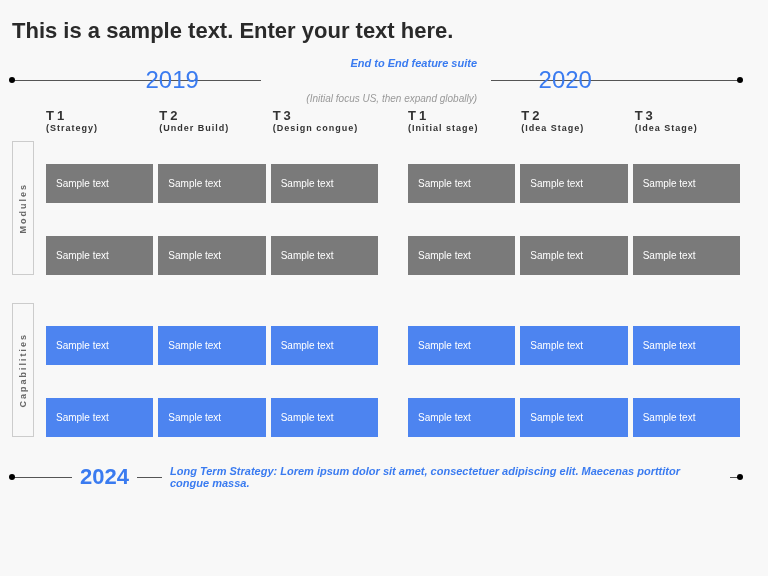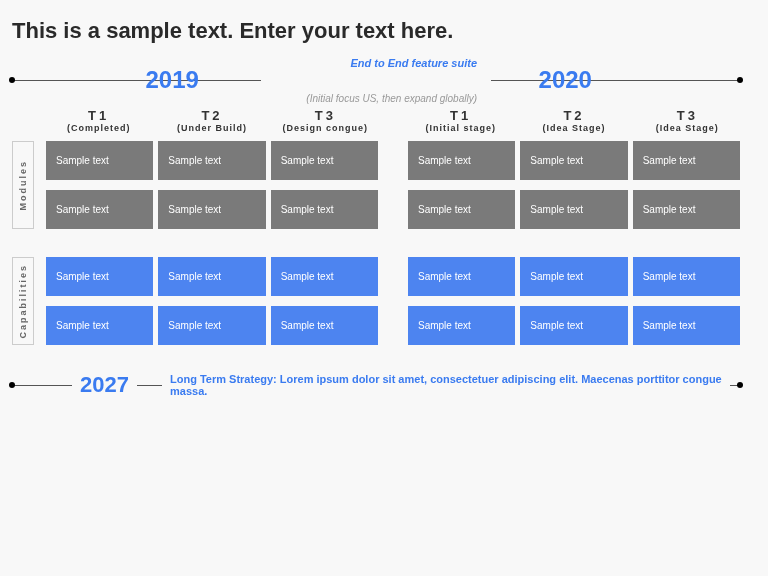--- a/index.html
+++ b/index.html
@@ -10,46 +10,46 @@
   position: relative;
   overflow: hidden;
   color: #333;
 }
 .slide { width: 100%; height: 100%; padding: 18px 28px 10px 12px; position: relative; }
 .title { font-size: 22px; font-weight: 700; color: #2a2a2a; margin-bottom: 14px; }
 
 .timeline-row { position: relative; display: flex; align-items: center; height: 44px; margin-bottom: 6px; }
 .timeline-line { position: absolute; top: 50%; left: 0; right: 0; height: 1px; background: #555; }
 .timeline-dot { position: absolute; top: 50%; width: 6px; height: 6px; background: #000; border-radius: 50%; transform: translate(-50%,-50%); }
-.year { font-size: 24px; font-weight: 700; color: #3a7bf0; background: transparent; padding: 0 6px; z-index: 2; position: absolute; transform: translateX(-50%); }
+.year { font-size: 24px; font-weight: 400; color: #3a7bf0; background: transparent; padding: 0 6px; z-index: 2; position: absolute; transform: translateX(-50%); }
 .center-box { position: absolute; left: 50%; top: 50%; transform: translate(-50%,-50%); background: #f8f8f8; padding: 2px 14px; z-index: 2; text-align: right; width: 230px; }
 .center-box .l1 { color: #3a7bf0; font-style: italic; font-weight: 700; font-size: 11px; }
 .center-box .l2 { color: #999; font-style: italic; font-size: 10px; margin-top: 24px; }
 
 .stage-row { display: flex; margin-left: 34px; gap: 30px; }
 .stage-group { flex: 1; display: flex; gap: 8px; }
-.stage-col { flex: 1; text-align: center; }
+.stage-col { flex: 1; }
 .stage-t { font-size: 13px; font-weight: 700; letter-spacing: 3px; }
 .stage-s { font-size: 9px; font-weight: 700; letter-spacing: 1px; }
 
 .category-block { display: flex; align-items: stretch; margin-top: 12px; }
 .cat-label { width: 22px; border: 1px solid #ccc; display: flex; align-items: center; justify-content: center; margin-right: 12px; }
 .cat-label span { writing-mode: vertical-rl; transform: rotate(180deg); font-size: 9px; font-weight: 700; color: #666; letter-spacing: 2px; }
 .cat-grid { flex: 1; display: flex; gap: 30px; }
 .year-grid { flex: 1; display: flex; flex-direction: column; gap: 10px; }
-.row-cells { display: flex; gap: 5px; }
+.row-cells { display: flex; gap: 5px; margin-top: 23px; }
 .cell { flex: 1; color: #fff; font-size: 10px; padding: 14px 10px; }
 .gray .cell { background: #7a7a7a; }
 .blue .cell { background: #4d84f0; }
 
 .footer-bar { position: relative; margin-top: 24px; display: flex; align-items: center; height: 32px; }
 .footer-line { position: absolute; top: 50%; left: 0; right: 0; height: 1px; background: #555; }
 .footer-dot { position: absolute; top: 50%; width: 6px; height: 6px; background: #000; border-radius: 50%; transform: translate(-50%,-50%); }
 .footer-year { font-size: 22px; font-weight: 700; color: #3a7bf0; position: absolute; left: 60px; background: #f8f8f8; padding: 0 8px; z-index: 2; }
-.footer-text { position: absolute; left: 150px; right: 10px; font-size: 11px; font-weight: 700; color: #3a7bf0; background: #f8f8f8; padding: 4px 8px; z-index: 2; }
+.footer-text { position: absolute; left: 150px; right: 10px; font-size: 11px; font-style: italic; font-weight: 700; color: #3a7bf0; background: #f8f8f8; padding: 4px 8px; z-index: 2; }
 </style>
 </head>
 <body>
 
 <div class="slide">
   <div class="title">This is a sample text. Enter your text here.</div>
 
   <div class="timeline-row">
     <div class="timeline-line"></div>
     <div class="timeline-dot" style="left:0"></div>
@@ -59,21 +59,21 @@
     <div class="center-box">
       <div class="l1">End to End feature suite</div>
       <div class="l2">(Initial focus US, then expand globally)</div>
     </div>
   </div>
 
   <div class="stage-row">
     <div class="stage-group">
       <div class="stage-col">
         <div class="stage-t">T1</div>
-        <div class="stage-s">(Completed)</div>
+        <div class="stage-s">(Strategy)</div>
       </div>
       <div class="stage-col">
         <div class="stage-t">T2</div>
         <div class="stage-s">(Under Build)</div>
       </div>
       <div class="stage-col">
         <div class="stage-t">T3</div>
         <div class="stage-s">(Design congue)</div>
       </div>
     </div>
@@ -155,16 +155,16 @@
             </div>
           </div>
         </div>
       </div>
     </div>
 
   <div class="footer-bar">
     <div class="footer-line"></div>
     <div class="footer-dot" style="left:0"></div>
     <div class="footer-dot" style="left:100%"></div>
-    <div class="footer-year">2027</div>
+    <div class="footer-year">2024</div>
     <div class="footer-text">Long Term Strategy:  Lorem ipsum dolor sit amet, consectetuer adipiscing elit. Maecenas porttitor congue massa.</div>
   </div>
 </div>
 
 </body></html>

